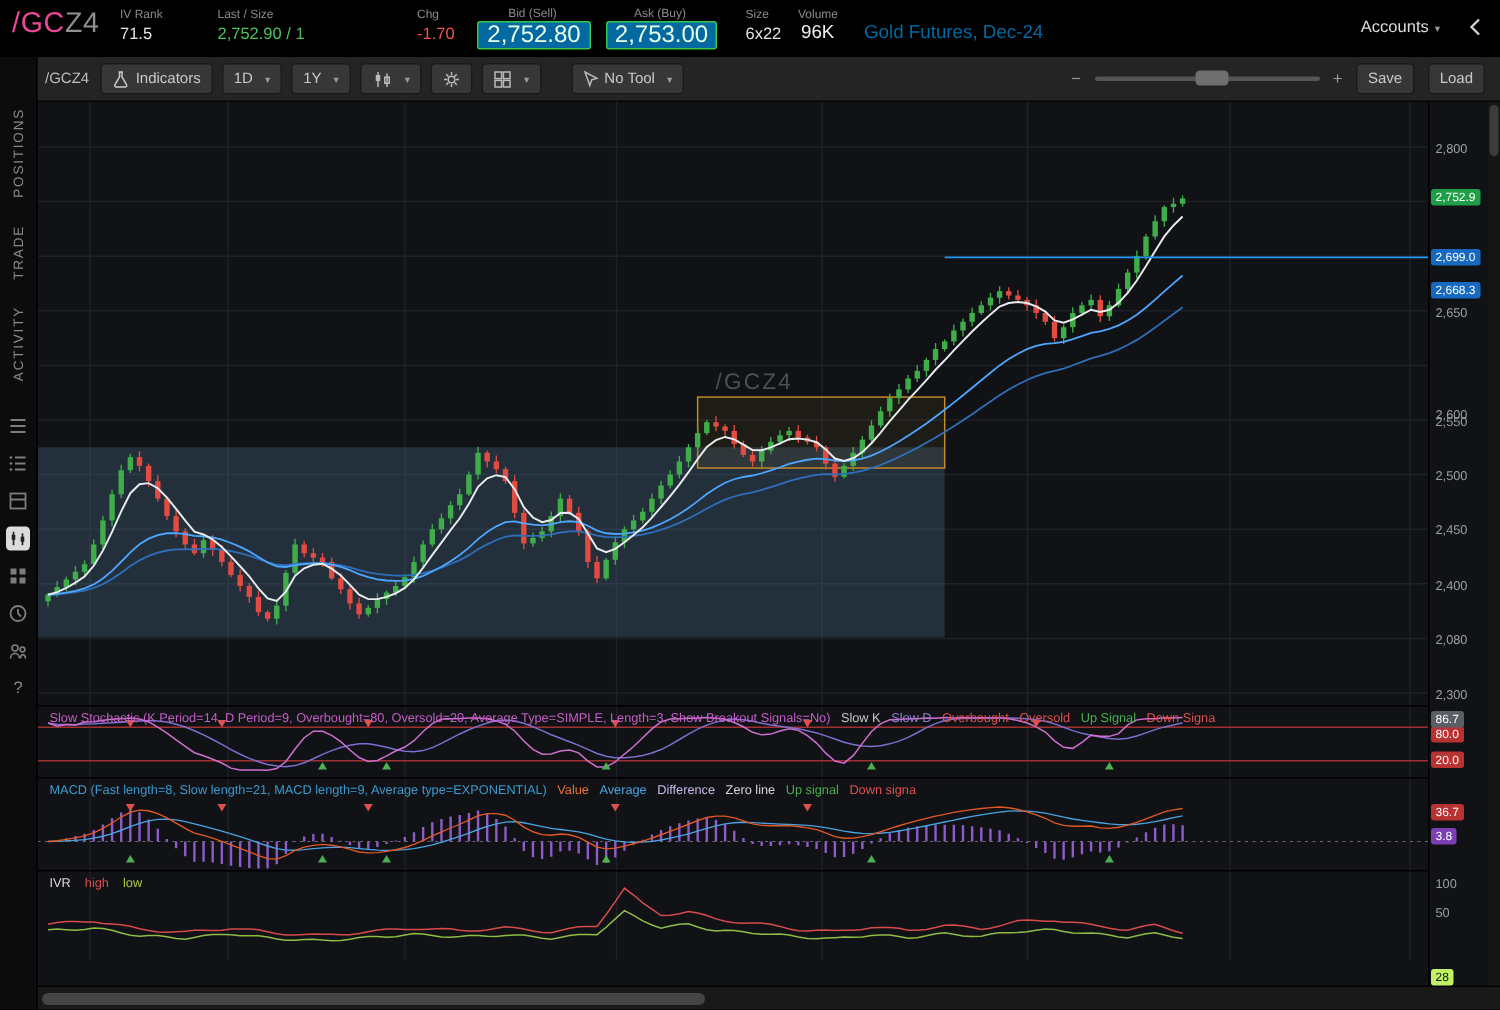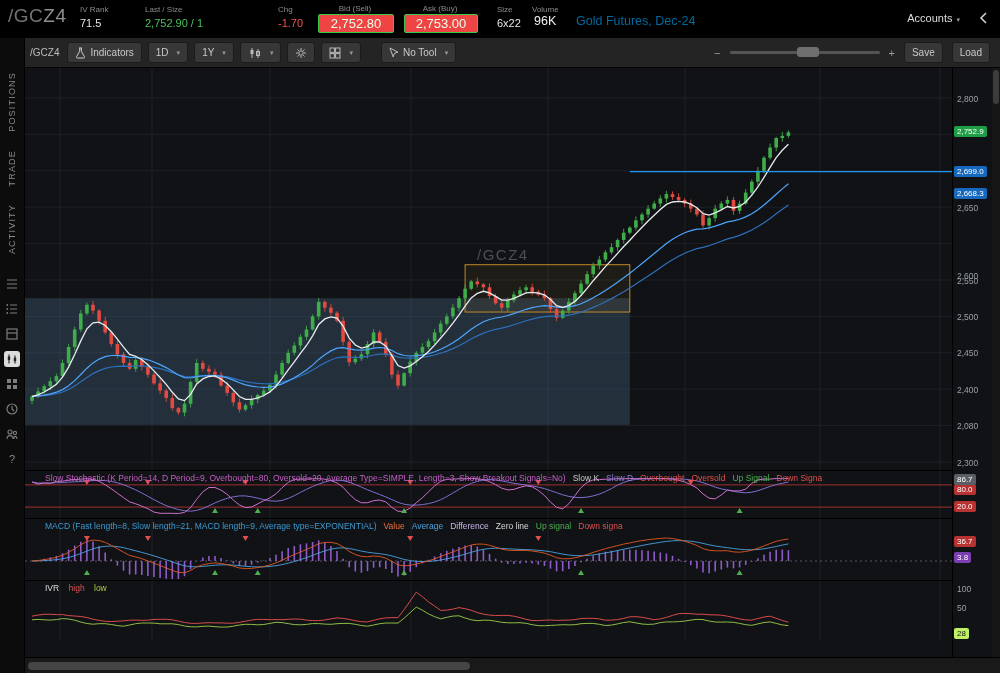--- a/index.html
+++ b/index.html
@@ -1,30 +1,30 @@
 <!DOCTYPE html>
 <html><head>
 <meta charset="utf-8">
 <style>
   html,body{margin:0;padding:0;background:#000;}
   .app{position:relative;width:1000px;height:673px;background:#000;overflow:hidden;
        font-family:"Liberation Sans",sans-serif;-webkit-font-smoothing:antialiased;}
   
   .topbar{position:absolute;left:0;top:0;width:1000px;height:38px;background:#000;}
   .sym{position:absolute;left:8px;top:5px;font-size:19px;letter-spacing:.5px;}
-  .sym-main{color:#737373;}
+  .sym-main{color:#ec4899;}
   .sym-suf{color:#8f8f8f;}
   .stat{position:absolute;top:5px;}
   .lbl{font-size:8px;color:#8b8b8b;white-space:nowrap;}
   .val{font-size:11px;color:#e4e4e4;margin-top:3px;white-space:nowrap;}
   .green{color:#4bc25e;}
   .red{color:#ef5350;}
   .boxlbl{position:absolute;top:4px;font-size:8px;color:#8b8b8b;text-align:center;}
-  .qbox{position:absolute;top:14px;height:17px;background:#ef4444;border:1px solid #38c84a;
-        color:#eaffea;font-size:13px;line-height:17px;text-align:center;border-radius:2px;cursor:pointer;}
+  .qbox{position:absolute;top:14px;height:17px;background:#0369a1;border:1px solid #38c84a;
+        color:#eaffea;font-size:16px;line-height:17px;text-align:center;border-radius:2px;cursor:pointer;}
   .vol-val{position:absolute;top:14px;font-size:12.5px;color:#f0f0f0;}
   .desc{position:absolute;top:14px;font-size:12.5px;color:#0369a1;white-space:nowrap;}
   .accounts{position:absolute;right:40px;top:12px;font-size:11px;color:#ddd;cursor:pointer;}
   .caret{font-size:7px;color:#999;margin-left:4px;}
   .collapse{position:absolute;right:12px;top:11px;cursor:pointer;}
   
   .toolbar{position:absolute;left:0;top:38px;width:1000px;height:30px;background:#242424;
            border-bottom:1px solid #050505;display:flex;align-items:center;gap:6px;
            padding:0 10px 0 30px;box-sizing:border-box;}
   .tb-sym{color:#bdbdbd;font-size:10px;margin-right:2px;}
@@ -47,21 +47,21 @@
   
   .chart-region{position:absolute;left:25px;top:68px;width:975px;height:605px;background:#101215;}
   .panel{position:absolute;left:0;width:927px;overflow:hidden;}
   .main-panel{top:0;height:402px;}
   .stoch-panel{top:402px;height:48px;border-top:1px solid #000;box-sizing:border-box;}
   .macd-panel{top:450px;height:62px;border-top:1px solid #000;box-sizing:border-box;}
   .ivr-panel{top:512px;height:60px;border-top:1px solid #000;box-sizing:border-box;}
   .panel svg{position:absolute;left:0;top:0;}
   .ema-legend{position:absolute;left:12px;top:5px;font-size:9px;color:#2bb3c0;line-height:13.5px;z-index:2;}
   .watermark{position:absolute;left:452px;top:178px;font-size:15px;color:#4b5058;letter-spacing:1.5px;z-index:1;}
-  .study-row{position:absolute;left:20px;top:2px;font-size:8.5px;white-space:nowrap;z-index:2;}
+  .study-row{position:absolute;left:8px;top:2px;font-size:8.5px;white-space:nowrap;z-index:2;}
   .study-row span{margin-right:7px;}
   .st-title{color:#c85dc8;margin-right:10px;}
   .macd-title{color:#3c9ad0;margin-right:10px;}
   .iv-l{color:#dddddd;}
   .iv-h{color:#e05050;}
   .iv-lo{color:#aacc44;}
   #xaxis-row{position:absolute;top:572px;left:0;width:975px;height:16px;z-index:4;}
   .xtick{position:absolute;top:3px;width:44px;text-align:center;font-size:8.5px;color:#8a8f96;}
   .hscroll{position:absolute;top:589px;left:0;width:975px;height:16px;background:#191919;border-top:1px solid #000;cursor:pointer;}
   .hthumb{position:absolute;left:3px;top:4px;width:442px;height:8px;background:#454545;border-radius:4px;}
@@ -741,19 +741,19 @@
         <div class="bubble" style="top: 58.2888px; background: rgb(30, 158, 70);">2,752.9</div>
         <div class="bubble" style="top: 97.528px; background: rgb(23, 105, 192);">2,699.0</div>
         <div class="bubble" style="top: 119.878px; background: rgb(23, 105, 192);">2,668.3</div>
         <div class="bubble" style="top: 416px; background: rgb(185, 50, 50);">80.0</div>
         <div class="bubble" style="top: 433px; background: rgb(185, 50, 50);">20.0</div>
         <div class="bubble" style="top: 406px; background: rgb(90, 95, 102);">86.7</div>
         <div class="bubble" style="top: 468px; background: rgb(185, 50, 50);">36.7</div>
         <div class="bubble" style="top: 484px; background: rgb(123, 63, 179);">3.8</div>
         <div class="tick" style="top: 516px;">100</div>
         <div class="tick" style="top: 535px;">50</div>
-        <div class="bubble" style="top: 560px; background: #bef264; color: rgb(17, 17, 17);">28</div>
+        <div class="bubble" style="top: 578px; background: #bef264; color: rgb(17, 17, 17);">28</div>
       </div>
     <div class="vscroll">
         <div class="vthumb"></div>
       </div>
   </main>
 </div>
 
 </body></html>

